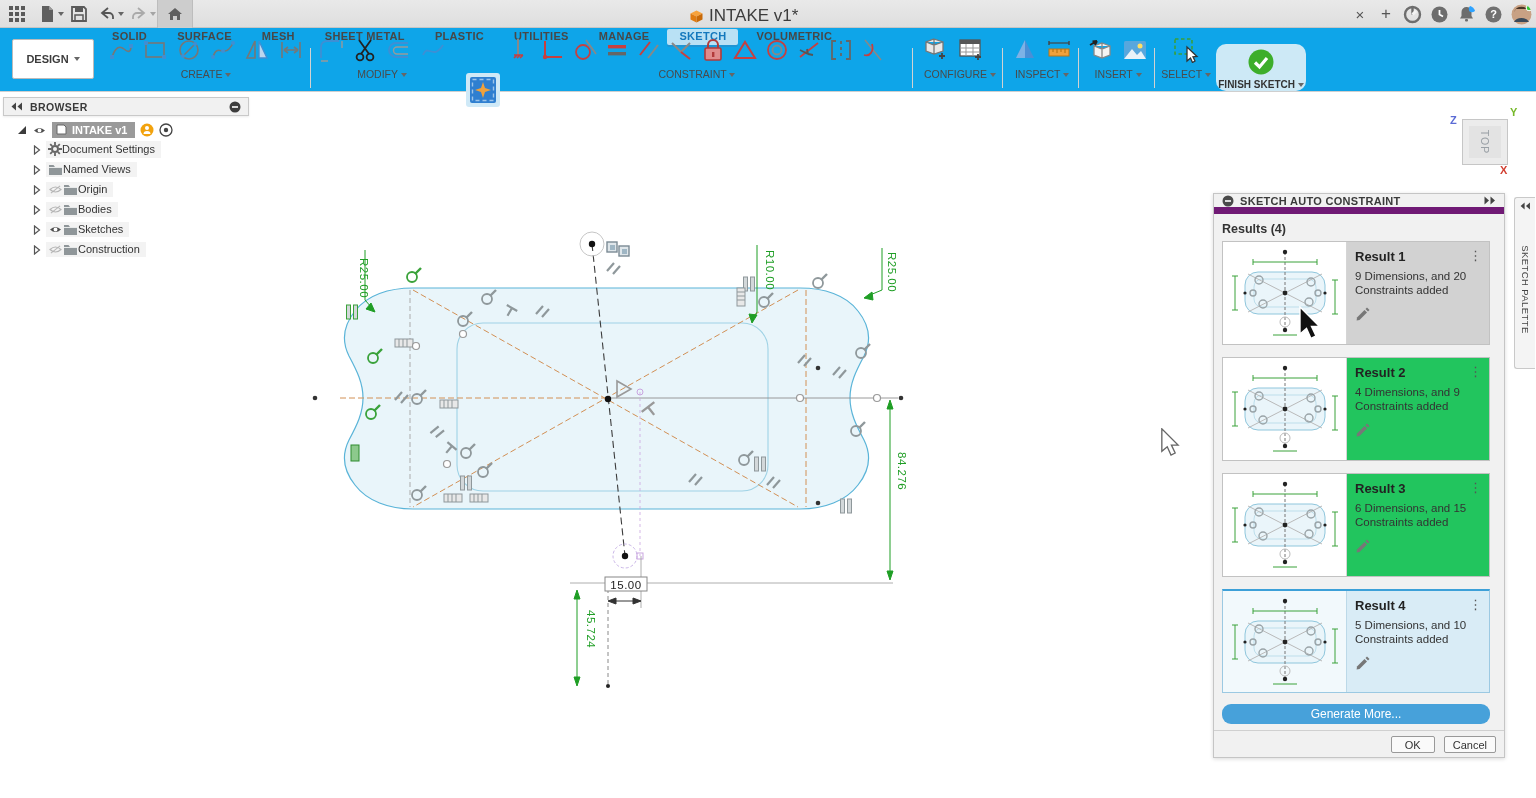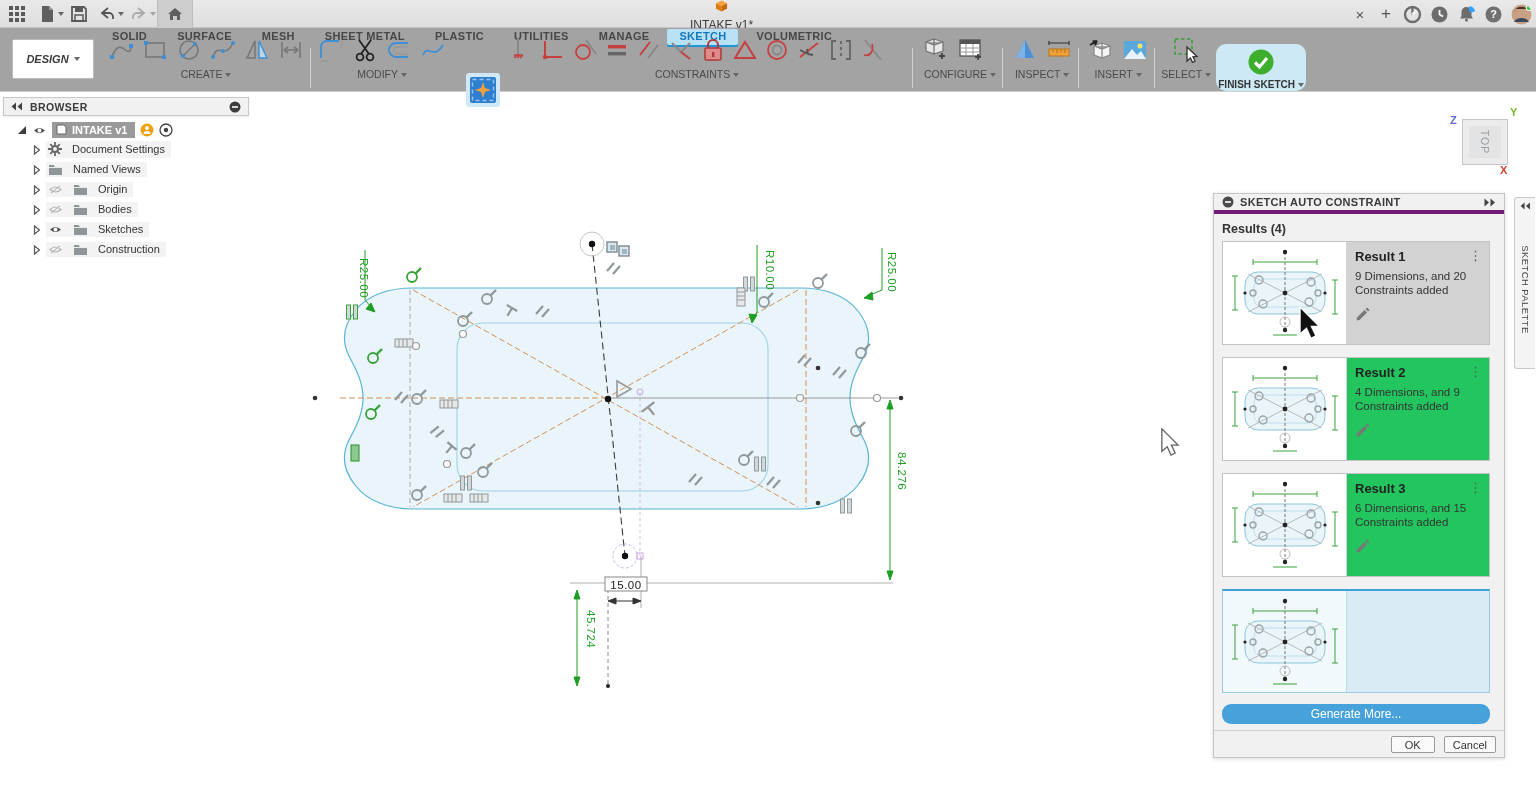--- a/index.html
+++ b/index.html
@@ -5,56 +5,56 @@
   *{margin:0;padding:0;box-sizing:border-box;}
   html,body{width:1536px;height:798px;}
   body{position:relative;font-family:"Liberation Sans",sans-serif;overflow:hidden;background:#fff;color:#333;}
   .abs{position:absolute;}
   svg{display:block;}
   
   .titlebar{position:absolute;left:0;top:0;width:1536px;height:28px;background:linear-gradient(#e9e9e9,#dedede);border-bottom:1px solid #c5c5c5;z-index:40;}
   .tb-ic{position:absolute;top:5px;width:18px;height:18px;cursor:pointer;}
   .caret{display:inline-block;width:0;height:0;border-left:3.5px solid transparent;border-right:3.5px solid transparent;border-top:4px solid #666;vertical-align:middle;}
   .home-tab{position:absolute;left:157px;top:0;width:36px;height:28px;background:#cdcdcd;border-left:1px solid #bdbdbd;border-right:1px solid #bdbdbd;display:flex;align-items:center;justify-content:center;}
-  .doc-title{position:absolute;left:690px;top:0;height:32px;display:flex;align-items:center;gap:6px;font-size:12px;color:#3c3c3c;flex-direction:column;}
+  .doc-title{position:absolute;left:690px;top:0;height:32px;display:flex;align-items:center;gap:6px;font-size:17px;color:#3c3c3c;}
   .tb-right{position:absolute;right:4px;top:0;height:28px;display:flex;align-items:center;gap:8px;}
   .tb-close{font-size:15px;color:#555;width:18px;text-align:center;cursor:pointer;}
   .tb-plus{font-size:17px;color:#555;width:18px;text-align:center;cursor:pointer;}
   .rnd{width:19px;height:19px;border-radius:50%;position:relative;cursor:pointer;}
   
-  .ribbon{position:absolute;left:0;top:28px;width:1536px;height:64px;background:#a3a3a3;border-bottom:1px solid #cfcfcf;z-index:40;}
+  .ribbon{position:absolute;left:0;top:28px;width:1536px;height:64px;background:#0ea5e9;border-bottom:1px solid #cfcfcf;z-index:40;}
   .rtabs{position:absolute;left:100px;top:1px;height:16px;display:flex;gap:6px;}
   .rtab{font-size:11px;font-weight:bold;color:#474747;letter-spacing:.3px;padding:1px 12px;border-radius:2px;cursor:pointer;white-space:nowrap;}
   .rtab.active{background:#b9e1f5;color:#1478bd;box-shadow:0 2px 0 #1f95d4;}
   .tgroup{position:absolute;top:7px;height:46px;}
   .ticons{display:flex;gap:8px;align-items:center;height:30px;}
   .tlabel{margin-top:3px;text-align:center;font-size:10.5px;color:#4a4a4a;white-space:nowrap;}
   .tool{width:26px;height:26px;cursor:pointer;display:flex;align-items:center;justify-content:center;}
   .gdiv{position:absolute;top:20px;width:1px;height:40px;background:#d2d2d2;}
-  .design-btn{position:absolute;left:12px;top:11px;width:82px;height:40px;background:#fff;border:1px solid #bbb;border-radius:2px;display:flex;align-items:center;justify-content:center;gap:5px;font-size:11px;font-weight:bold;color:#3c3c3c;cursor:pointer;font-style:italic;}
+  .design-btn{position:absolute;left:12px;top:11px;width:82px;height:40px;background:#fff;border:1px solid #bbb;border-radius:2px;display:flex;align-items:center;justify-content:center;gap:5px;font-size:11px;font-weight:bold;color:#3c3c3c;cursor:pointer;}
   .autocon{background:#cfe9f7;border-radius:3px;padding:3px;}
   .finish-hl{position:absolute;left:1216px;top:16px;width:90px;height:47px;background:#cde9f6;border-radius:10px;cursor:pointer;}
   .finish-hl .tlabel{font-weight:bold;color:#333;}
   
   .browser{position:absolute;left:3px;top:97px;width:246px;z-index:30;}
   .b-head{height:19px;background:#f1f1f1;border:1px solid #c9c9c9;display:flex;align-items:center;padding:0 7px;gap:7px;font-size:10.5px;font-weight:bold;color:#3a3a3a;letter-spacing:.4px;box-shadow:0 1px 2px rgba(0,0,0,.08);}
   .b-head .sp{flex:1;}
   .brow{height:19px;display:flex;align-items:center;gap:5px;font-size:11px;color:#333;margin-top:1px;}
-  .brow .lab{background:#f3f3f3;padding:1px 6px 2px 2px;display:flex;align-items:center;gap:10px;}
+  .brow .lab{background:#f3f3f3;padding:1px 6px 2px 2px;display:flex;align-items:center;gap:0;}
   .root-row{margin:6px 0 2px 14px;display:flex;align-items:center;gap:5px;}
   .root-pill{background:#9a9a9a;color:#fff;font-size:11px;font-weight:bold;display:flex;align-items:center;gap:4px;padding:1px 8px 2px 3px;height:16px;}
   
   .viewcube{position:absolute;left:1448px;top:108px;width:80px;height:70px;z-index:30;font-size:11px;}
   .vc-face{position:absolute;left:14px;top:11px;width:46px;height:46px;background:#ececec;border:1px solid #c6c6c6;display:flex;align-items:center;justify-content:center;}
   .vc-inner{width:32px;height:32px;background:#e3e3e3;display:flex;align-items:center;justify-content:center;}
   .vc-top{transform:rotate(90deg);color:#9aa0a6;font-size:10.5px;letter-spacing:1px;}
   .vc-ax{position:absolute;font-weight:bold;font-size:11px;}
   
   .panel{position:absolute;left:1213px;top:193px;width:292px;height:565px;background:#f1f1f1;border:1px solid #c5c5c5;box-shadow:0 1px 4px rgba(0,0,0,.15);z-index:35;font-size:12px;}
-  .p-head{height:20px;display:flex;align-items:center;gap:6px;padding:0 8px;border-bottom:4px solid #701a75;font-size:11px;font-weight:bold;color:#3a3a3a;letter-spacing:.3px;}
+  .p-head{height:20px;display:flex;align-items:center;gap:6px;padding:0 8px;border-bottom:7px solid #701a75;font-size:11px;font-weight:bold;color:#3a3a3a;letter-spacing:.3px;}
   .p-head .sp{flex:1;}
   .p-results{font-size:12.5px;font-weight:bold;color:#333;margin:8px 0 0 8px;}
   .card{position:absolute;left:8px;width:268px;height:104px;border:1px solid #c2c2c2;background:#22c55e;display:flex;cursor:pointer;}
   .card .thumb{width:124px;height:100%;background:#fff;border-right:1px solid #d5d5d5;overflow:hidden;position:relative;}
   .card .meta{flex:1;padding:7px 8px;position:relative;}
   .card .ct{font-size:13px;font-weight:bold;color:#222;}
   .card .cd{font-size:11.5px;color:#333;line-height:14px;margin-top:5px;width:120px;}
   .card .dots{position:absolute;right:7px;top:6px;color:#555;font-size:13px;cursor:pointer;}
   .card .dots::before{content:"\22EE";}
   .card.c1 .meta{background:#d2d2d2;}
@@ -572,21 +572,21 @@
             <path d="M13 4 V22" stroke-dasharray="3 3"></path>
           </svg>
         </div>
       <div class="tool">
           <svg width="26" height="26" viewBox="0 0 26 26" fill="none">
             <path d="M5 3 L21 23" stroke="#888" stroke-width="1.6"></path>
             <path d="M4 18 C10 20 14 14 12 7" stroke="#c64040" stroke-width="1.8"></path>
           </svg>
         </div>
     </div>
-    <div class="tlabel"><span>CONSTRAINTS</span> <span class="caret"></span></div>
+    <div class="tlabel"><span>CONSTRAINT</span> <span class="caret"></span></div>
   </div>
   <div class="gdiv" style="left:912px"></div>
 
   <div class="tgroup" style="left:924px">
     <div class="ticons">
       <div class="tool">
           <svg width="26" height="26" viewBox="0 0 26 26">
             <path d="M10 2 L19 5 V14 L10 17 L2 14 V5 Z M10 2 V17 M2 5 L10 8 L19 5" fill="#e8e8e8" stroke="#777" stroke-width="1.3"></path>
             <path d="M18 16 v6 M15 19 h6" stroke="#444" stroke-width="1.8"></path>
           </svg>
@@ -979,20 +979,29 @@
  <circle cx="62" cy="80" r="5" fill="none" stroke="#bbb"></circle>
  <g fill="#222">
             <circle cx="62" cy="10" r="2.2"></circle>
             <circle cx="62" cy="88" r="2.2"></circle>
             <circle cx="62" cy="51" r="2.4"></circle>
             <circle cx="22" cy="51" r="1.6"></circle>
             <circle cx="102" cy="51" r="1.6"></circle>
           </g>
 </svg>
       </div>
+    <div class="meta">
+        <div class="ct">Result 4</div>
+        <span class="dots"></span>
+      <div class="cd">5 Dimensions, and 10 Constraints added</div>
+      <svg class="pencil" width="16" height="16" viewBox="0 0 16 16">
+          <path d="M2 11.5 L9.5 4 L12 6.5 L4.5 14 L1.6 14.5 Z" fill="#777"></path>
+          <path d="M10.5 3 L12 1.5 L14.5 4 L13 5.5 Z" fill="#777"></path>
+        </svg>
+    </div>
   </div>
 
   <div class="gen-btn">Generate More...</div>
   <div class="p-foot">
     <div class="pbtn">OK</div>
     <div class="pbtn">Cancel</div>
   </div>
 </div>
 
 <svg class="cursor" style="left:1298px;top:306px" width="26" height="36" viewBox="0 0 26 36">

